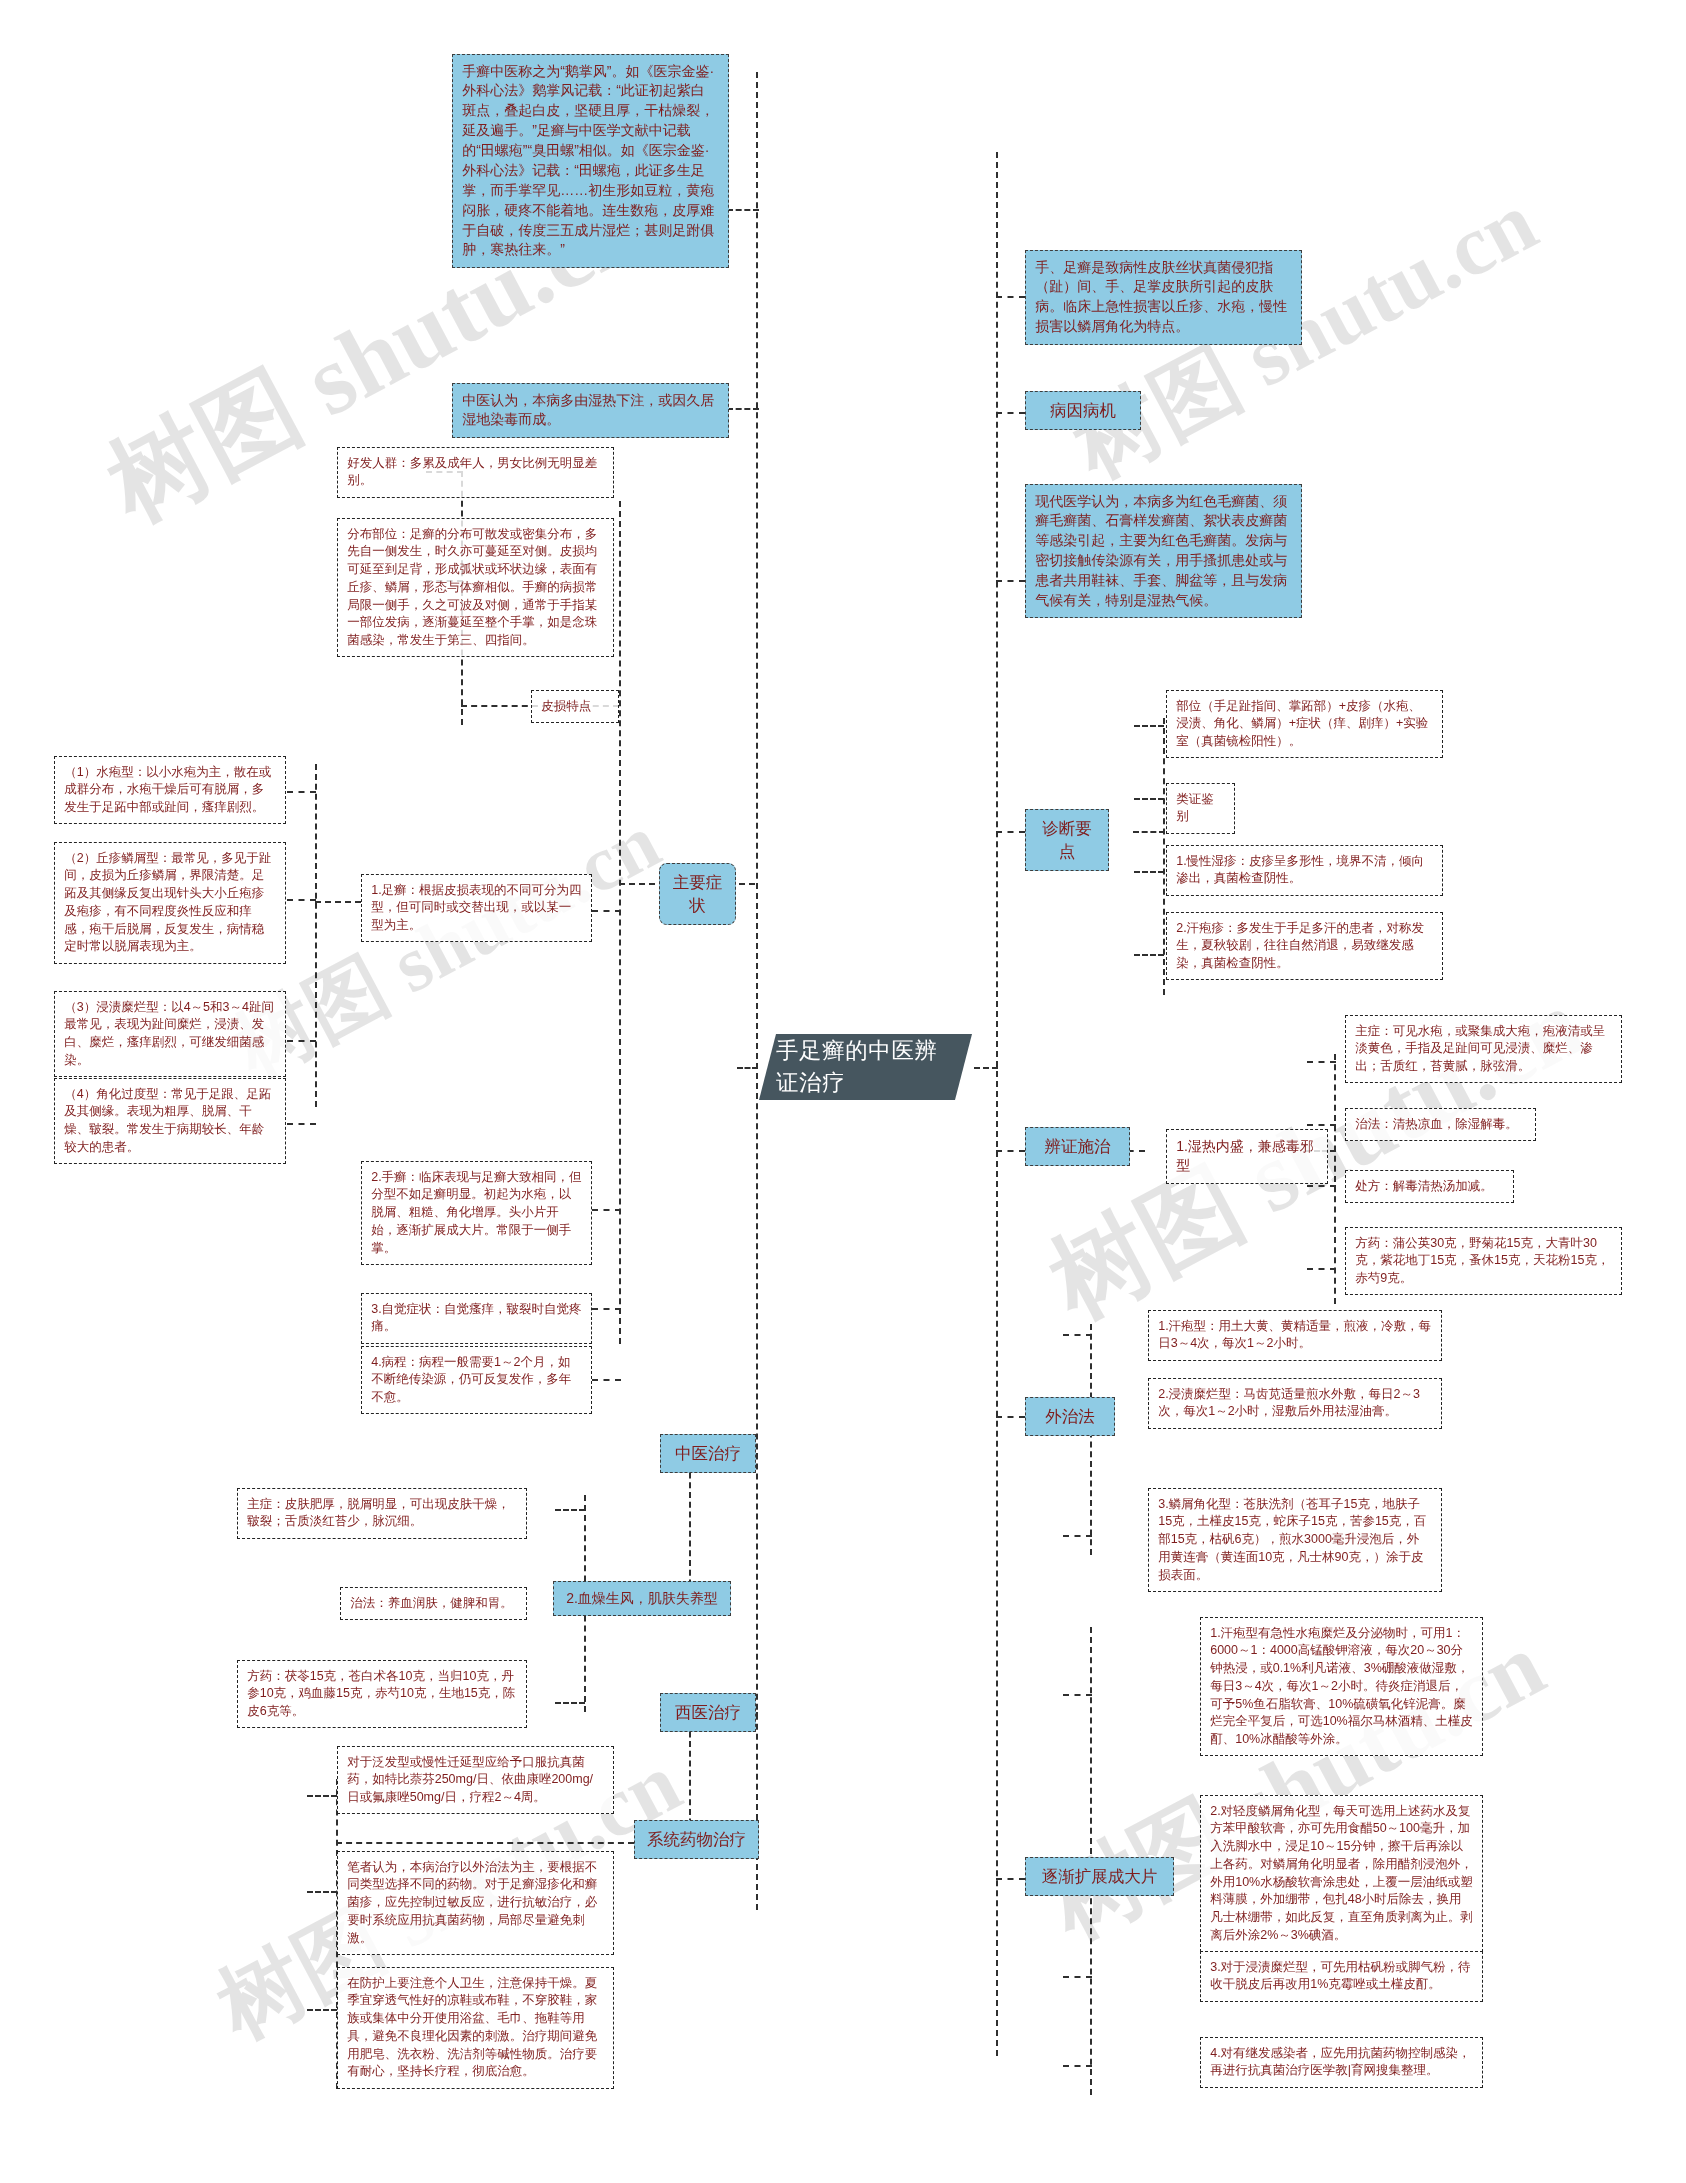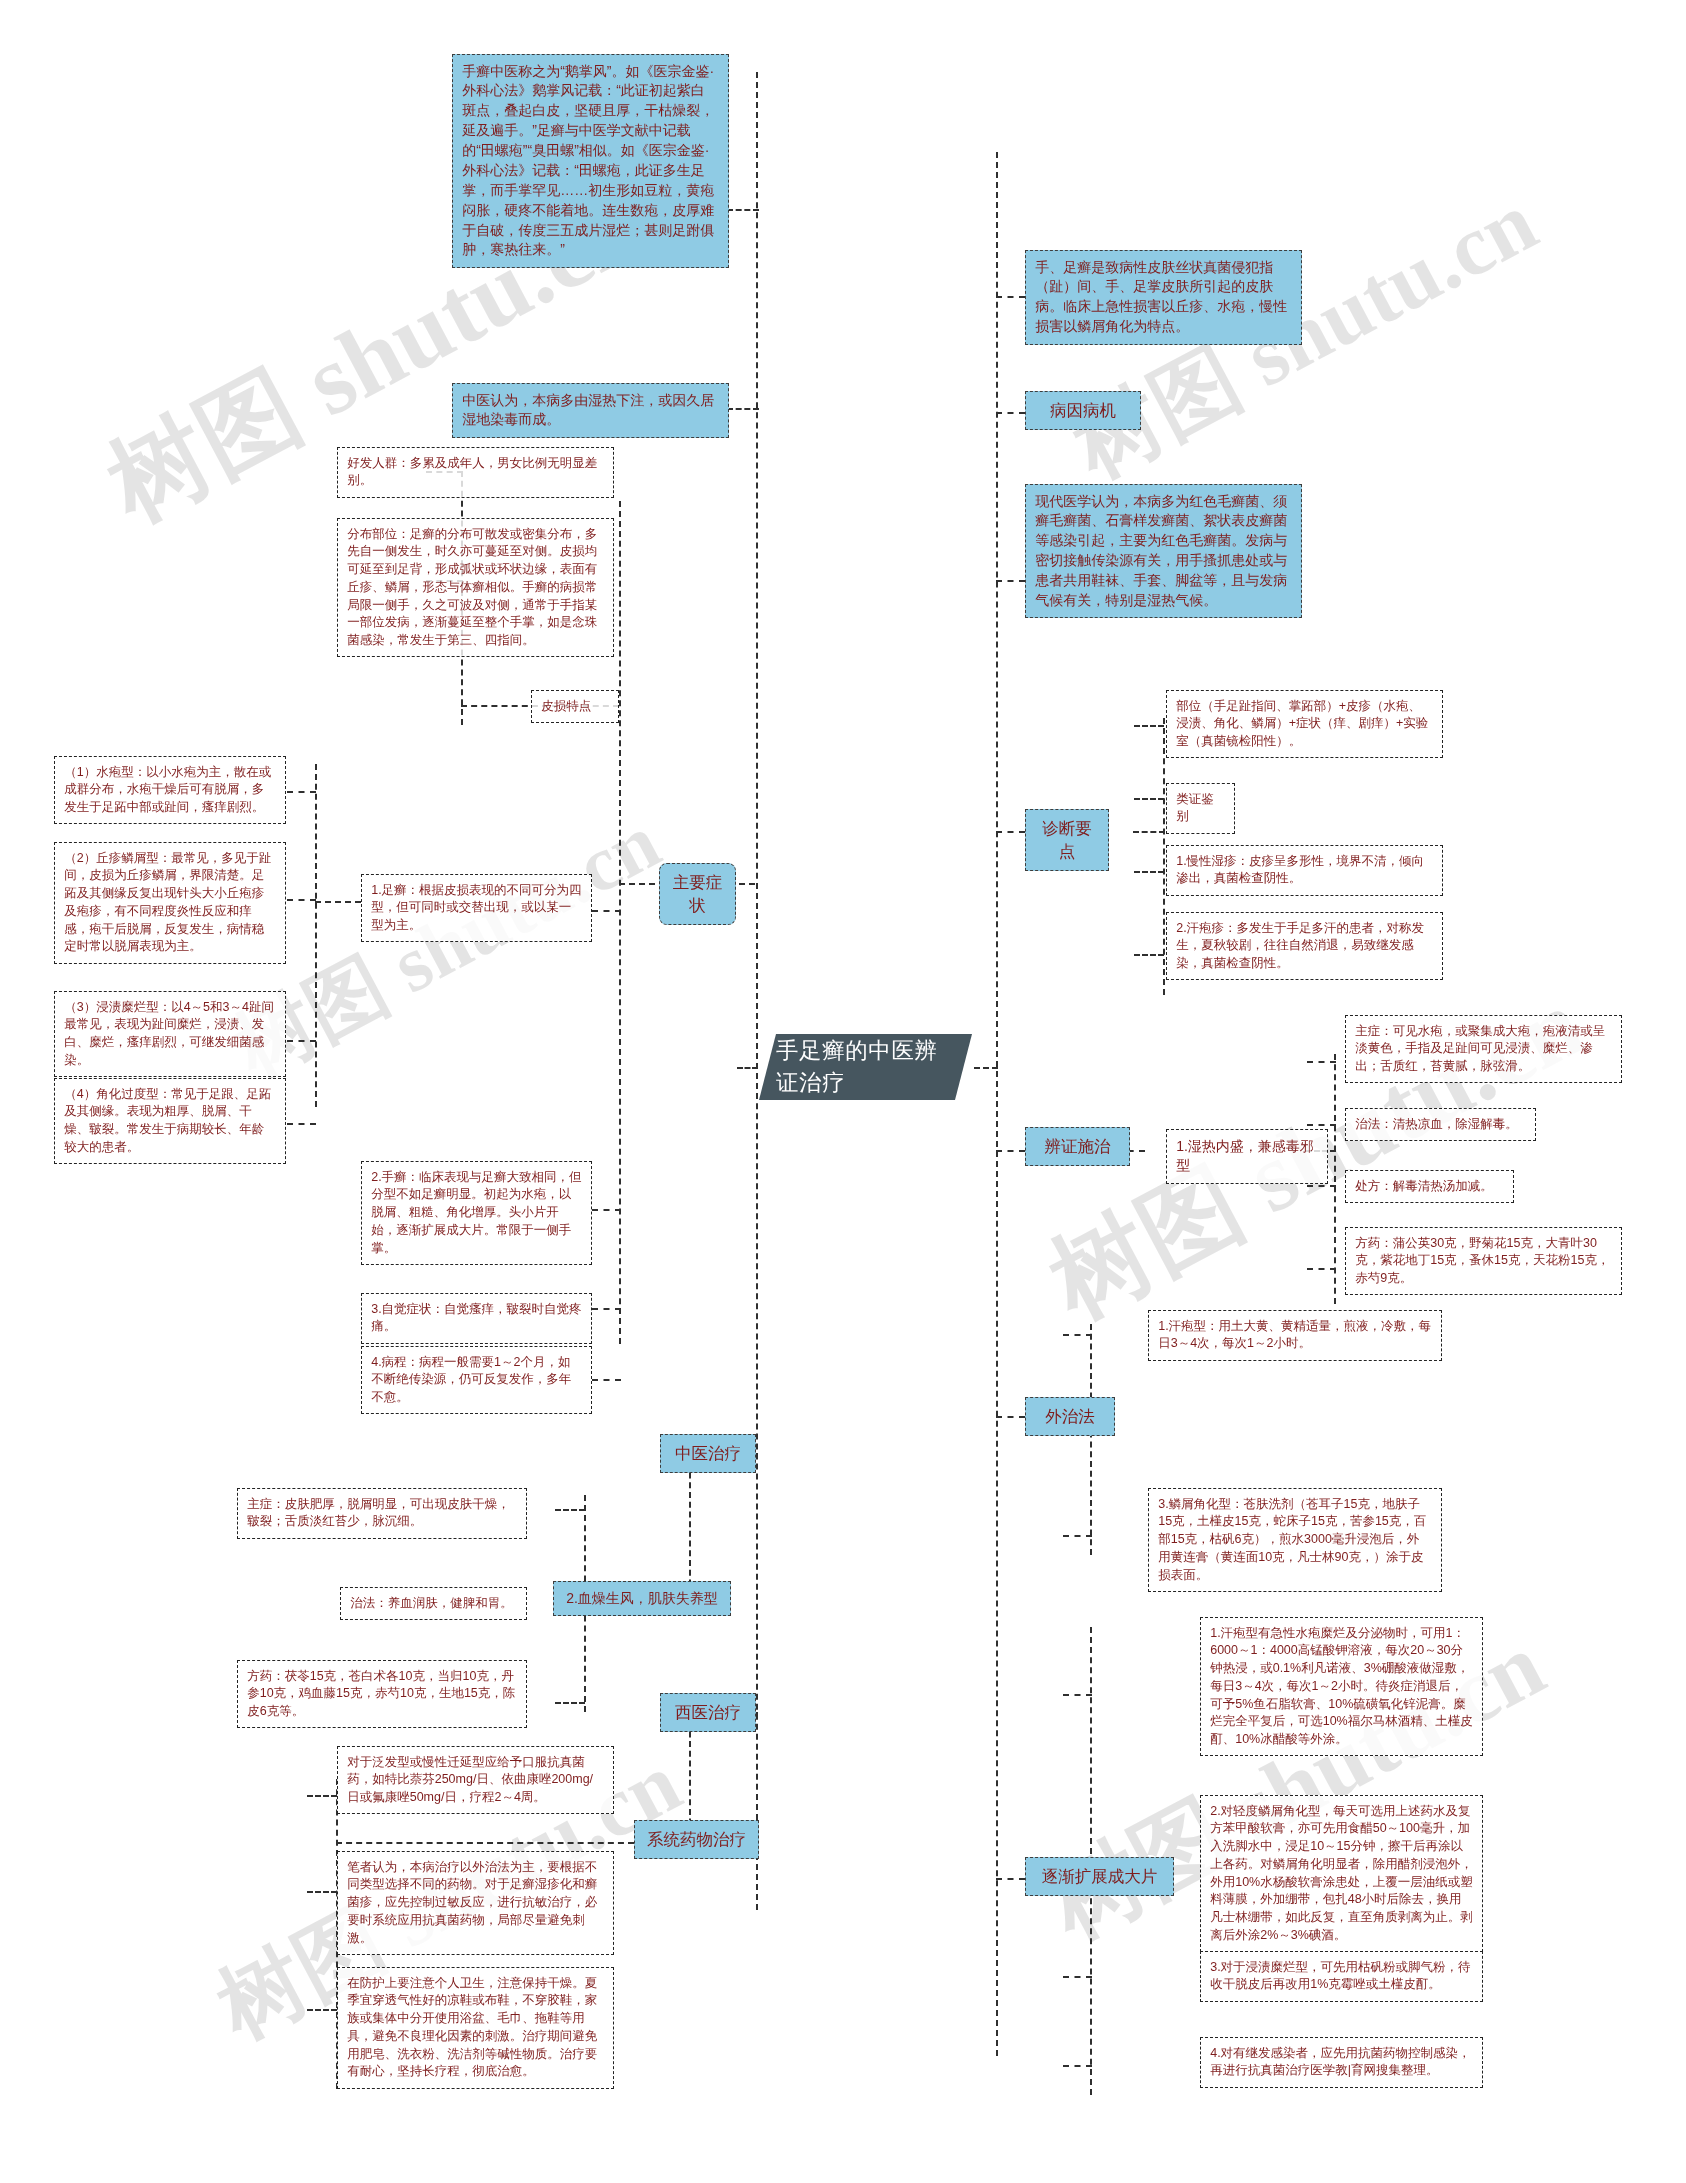--- a/index.html
+++ b/index.html
@@ -309,20 +309,23 @@
   </div>
 
   <div class="node fill fs-lg" style="left:1025px;top:1397px;width:90px;text-align:center;">
     <span>外治法</span>
   </div>
 
   <div class="node plain fs-sm" style="left:1148px;top:1310px;width:294px;">
     <span>1.汗疱型：用土大黄、黄精适量，煎液，冷敷，每日3～4次，每次1～2小时。</span>
   </div>
 
+  <div class="node plain fs-sm" style="left:1148px;top:1378px;width:294px;">
+    <span>2.浸渍糜烂型：马齿苋适量煎水外敷，每日2～3次，每次1～2小时，湿敷后外用祛湿油膏。</span>
+  </div>
 
   <div class="node plain fs-sm" style="left:1148px;top:1488px;width:294px;">
     <span>3.鳞屑角化型：苍肤洗剂（苍耳子15克，地肤子15克，土槿皮15克，蛇床子15克，苦参15克，百部15克，枯矾6克），煎水3000毫升浸泡后，外用黄连膏（黄连面10克，凡士林90克，）涂于皮损表面。</span>
   </div>
 
   <div class="node fill fs-lg" style="left:1025px;top:1857px;width:149px;text-align:center;">
     <span>逐渐扩展成大片</span>
   </div>
 
   <div class="node plain fs-sm" style="left:1200px;top:1617px;width:283px;">

